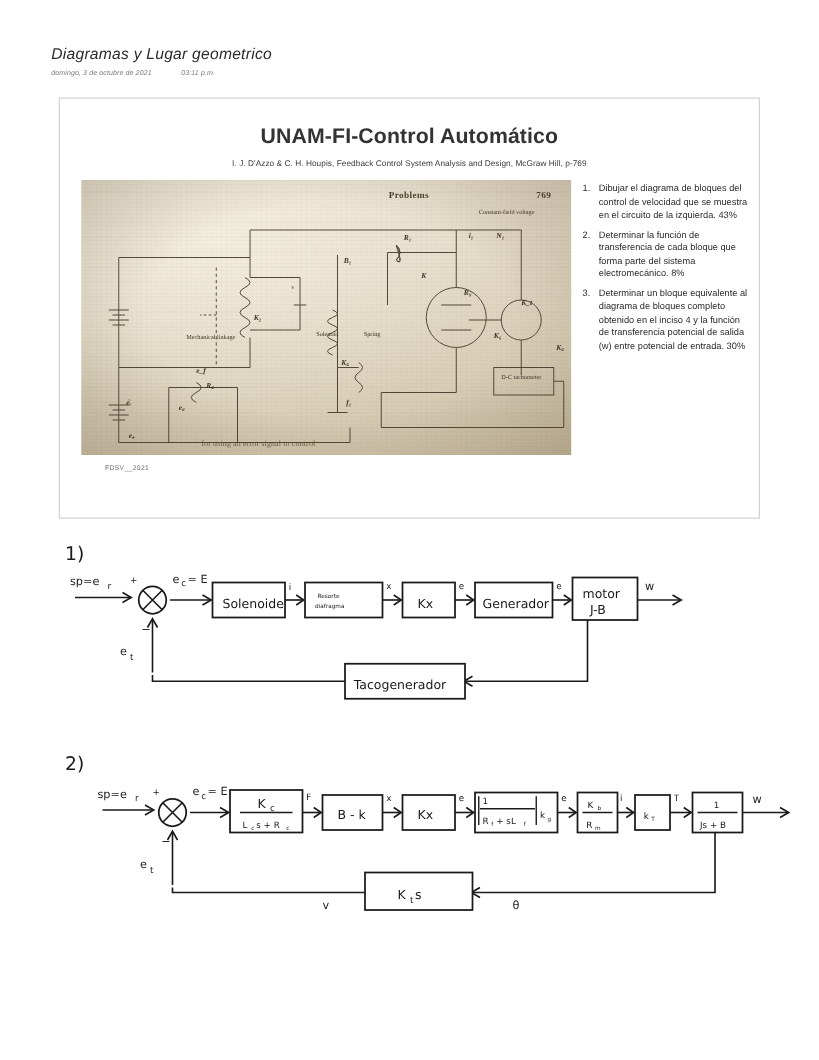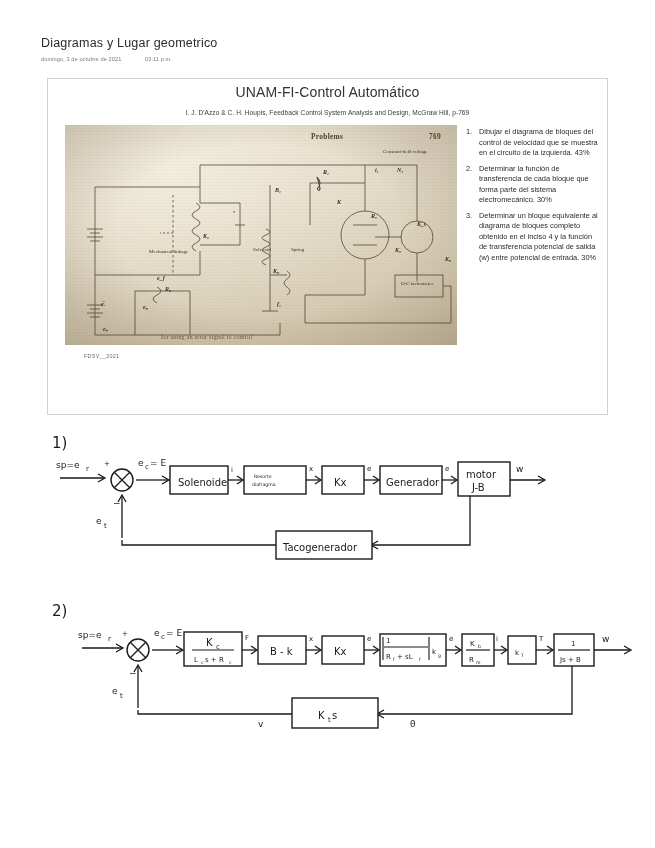--- a/index.html
+++ b/index.html
@@ -8,37 +8,37 @@
   body {
     width:655px; height:848px;
     background:#ffffff;
     font-family:"Liberation Sans", sans-serif;
     color:#1b1b1b;
     overflow:hidden;
     position:relative;
   }
 
   
-  .page-header { position:absolute; left:41px; top:36px; width:420px; }
+  .page-header { position:absolute; left:41px; top:36px; width:420px;font-style:italic; }
   .page-title {
     font-size:12.5px; font-weight:400; color:#2b2b2b;
     letter-spacing:.2px; line-height:1.2;
   }
   .page-meta { margin-top:5px; font-size:5.6px; color:#7a7a7a; letter-spacing:.1px; }
   .page-meta .meta-time { margin-left:22px; }
 
   
   .doc-card {
     position:absolute; left:47px; top:78px;
     width:561px; height:337px;
     background:#ffffff; border:1px solid #d2d2d2;
   }
   .doc-title {
-    text-align:center; font-size:14px; font-weight:400;
-    color:#333; margin-top:5px; letter-spacing:.1px;
+    text-align:center; font-size:17px; font-weight:700;
+    color:#333; margin-top:20px; letter-spacing:.1px;
   }
   .doc-citation {
     text-align:center; font-size:6.6px; color:#3a3a3a;
     margin-top:9px; letter-spacing:.05px;
   }
 
   .doc-body { position:relative; margin-top:9px; height:250px; }
 
   
   .photo {
@@ -215,21 +215,21 @@
 
     <div class="photo-credit">FDSV__2021</div>
 
     <div class="tasklist">
       <div class="task">
         <div class="task-num">1.</div>
         <div class="task-text">Dibujar el diagrama de bloques del control de velocidad que se muestra en el circuito de la izquierda. 43%</div>
       </div>
       <div class="task">
         <div class="task-num">2.</div>
-        <div class="task-text">Determinar la función de transferencia de cada bloque que forma parte del sistema electromecánico. 30%</div>
+        <div class="task-text">Determinar la función de transferencia de cada bloque que forma parte del sistema electromecánico. 8%</div>
       </div>
       <div class="task">
         <div class="task-num">3.</div>
         <div class="task-text">Determinar un bloque equivalente al diagrama de bloques completo obtenido en el inciso 4 y la función de transferencia potencial de salida (w) entre potencial de entrada. 30%</div>
       </div>
     </div>
 
   </div>
 </div>
 

